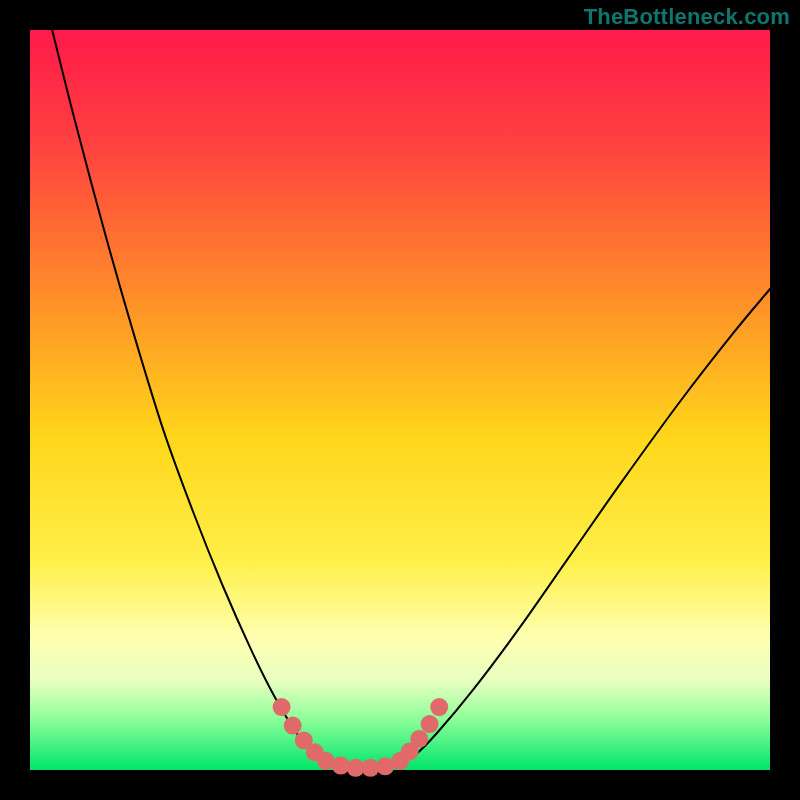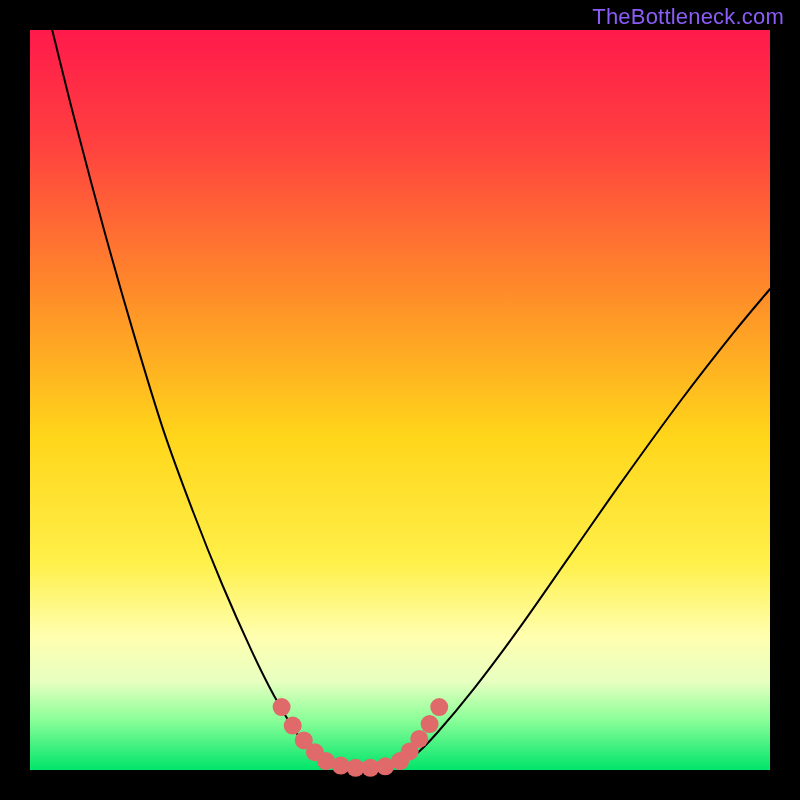--- a/index.html
+++ b/index.html
@@ -13,24 +13,24 @@
   }
   .stage {
     position: relative;
     width: 800px;
     height: 800px;
     background: #000;
   }
   .watermark {
     position: absolute;
     top: 4px;
-    right: 16px;
-    color: #8b5cf6;
+    right: 10px;
+    color: #0f766e;
     font-size: 22px;
-    font-weight: 400;
+    font-weight: 700;
     letter-spacing: 0.2px;
     z-index: 10;
     user-select: none;
   }
   svg.plot {
     position: absolute;
     left: 0;
     top: 0;
     width: 800px;
     height: 800px;

